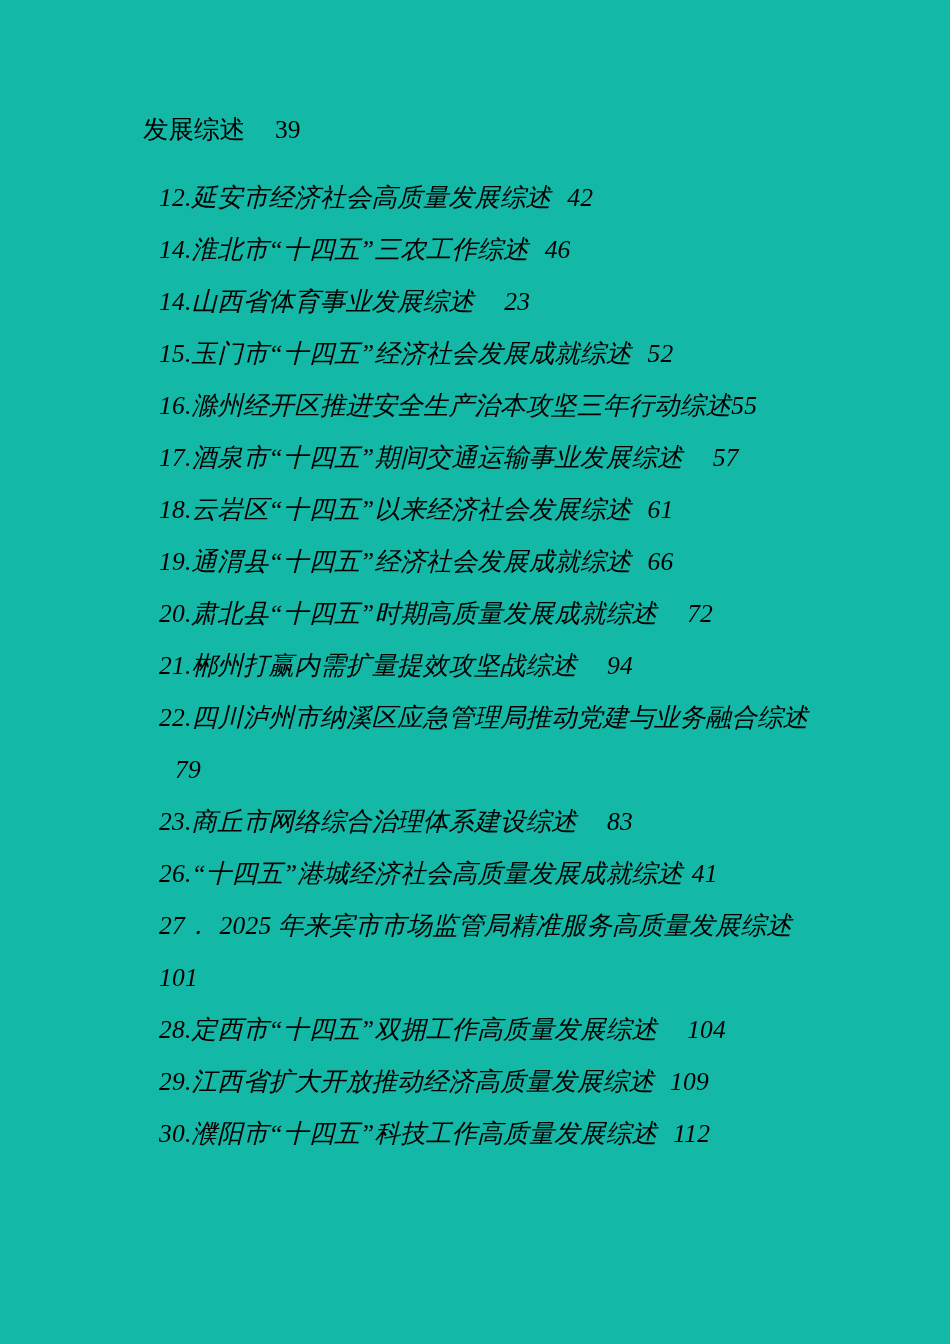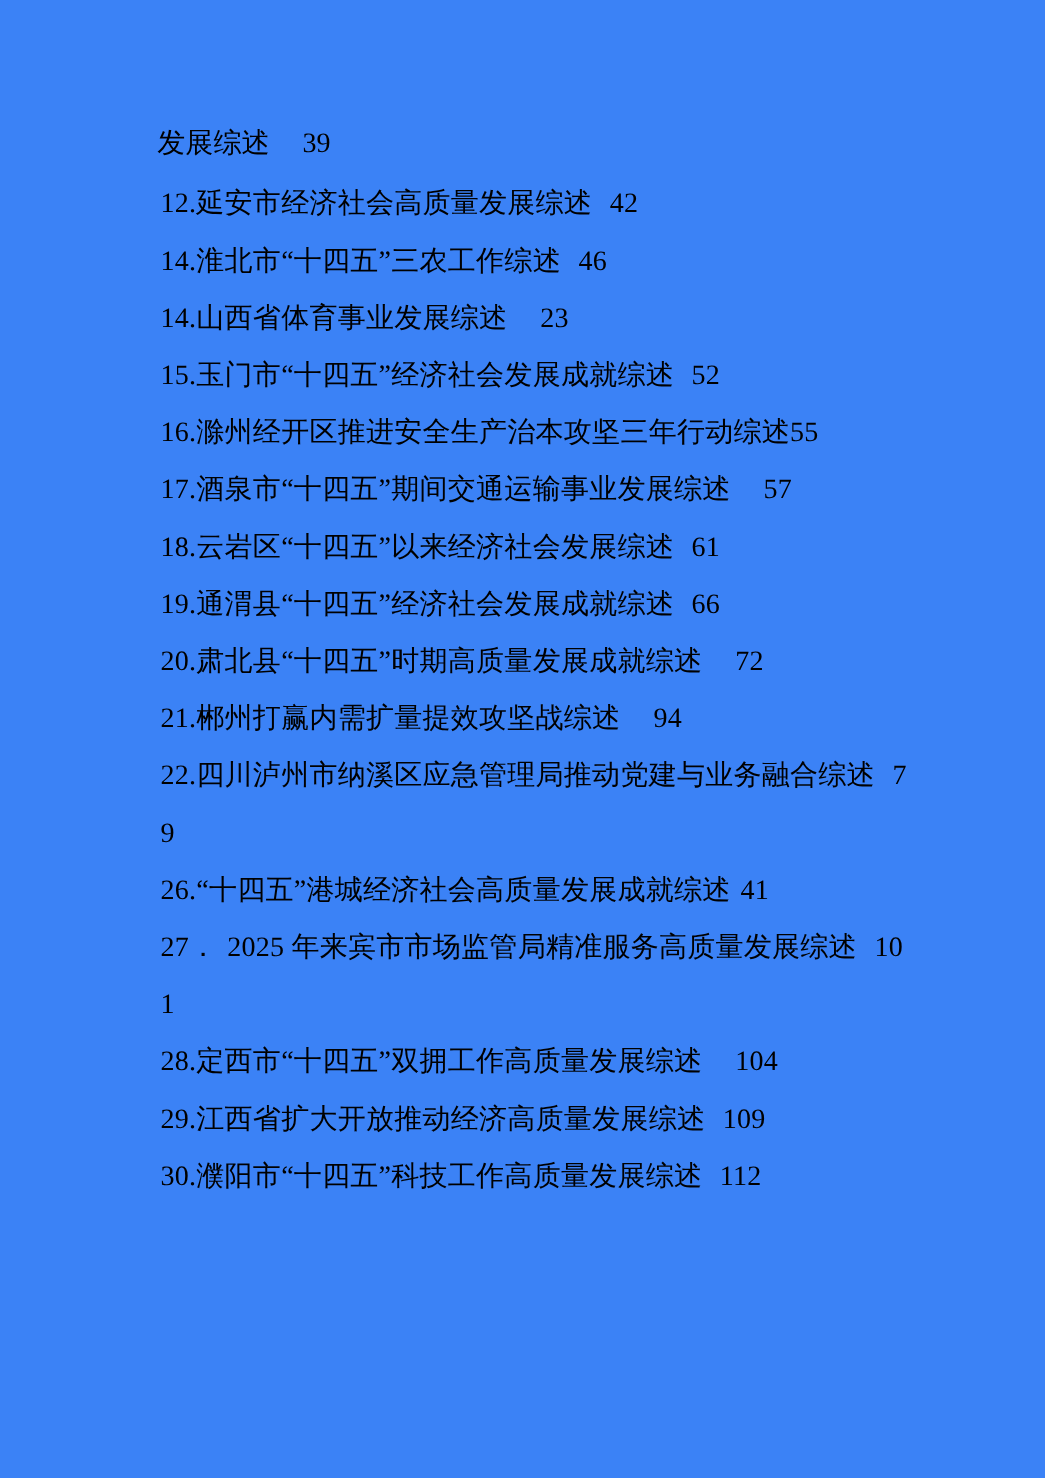--- a/index.html
+++ b/index.html
@@ -11,28 +11,29 @@
     width: 950px;
     height: 1344px;
     font-family: "Liberation Serif", "DejaVu Serif", serif;
     color: #000000;
     overflow: hidden;
   }
   .page {
     position: relative;
     width: 950px;
     height: 1344px;
-    background: #3b82f6;
+    background: #14b8a6;
     box-sizing: border-box;
     padding: 104px 120px 60px 143px;
   }
   .toc-list {
     list-style: none;
-    margin: 3px;
+    margin: 16px;
     padding: 0;
+    font-style: italic;
   }
   .toc-item {
     display: block;
     font-size: 25.5px;
     line-height: 52px;
     letter-spacing: 0.2px;
     white-space: normal;
     word-break: break-all;
     text-indent: 0;
   }
@@ -96,20 +97,23 @@
     <li class="toc-item">
       <span>21.</span><span>郴州打赢内需扩量提效攻坚战综述</span><span class="gap-lg"></span><span>94</span>
     </li>
 
     <li class="toc-item">
       <span class="indent-entry">
         <span>22.</span><span>四川泸州市纳溪区应急管理局推动党建与业务融合综述</span><span class="gap-md"></span><span>79</span>
       </span>
     </li>
 
+    <li class="toc-item">
+      <span>23.</span><span>商丘市网络综合治理体系建设综述</span><span class="gap-lg"></span><span>83</span>
+    </li>
 
 
 
     <li class="toc-item">
       <span>26.</span><span>“十四五”港城经济社会高质量发展成就综述</span><span class="gap-sm"></span><span>41</span>
     </li>
 
     <li class="toc-item">
       <span class="indent-entry">
         <span>27．</span><span class="gap-sm"></span><span>2025 年来宾市市场监管局精准服务高质量发展综述</span><span class="gap-md"></span><span>101</span>

